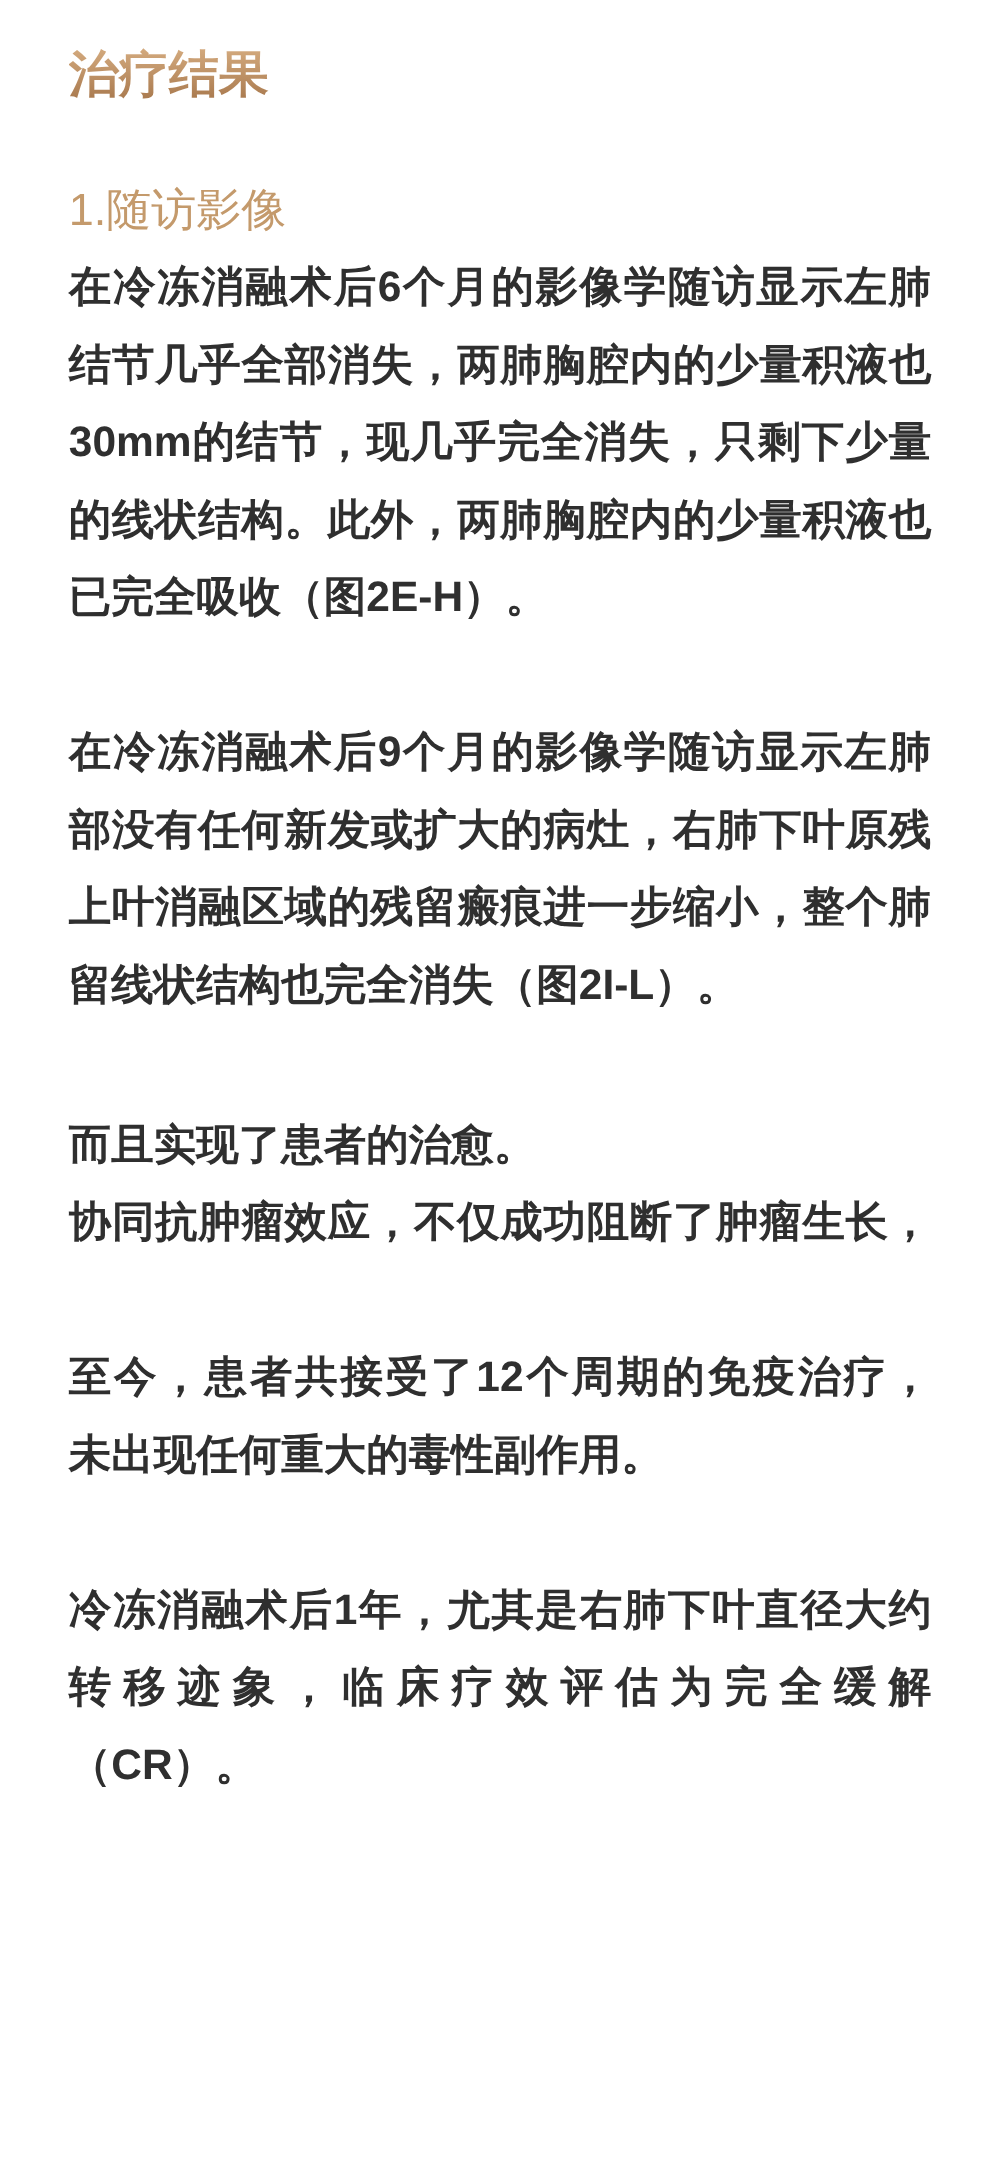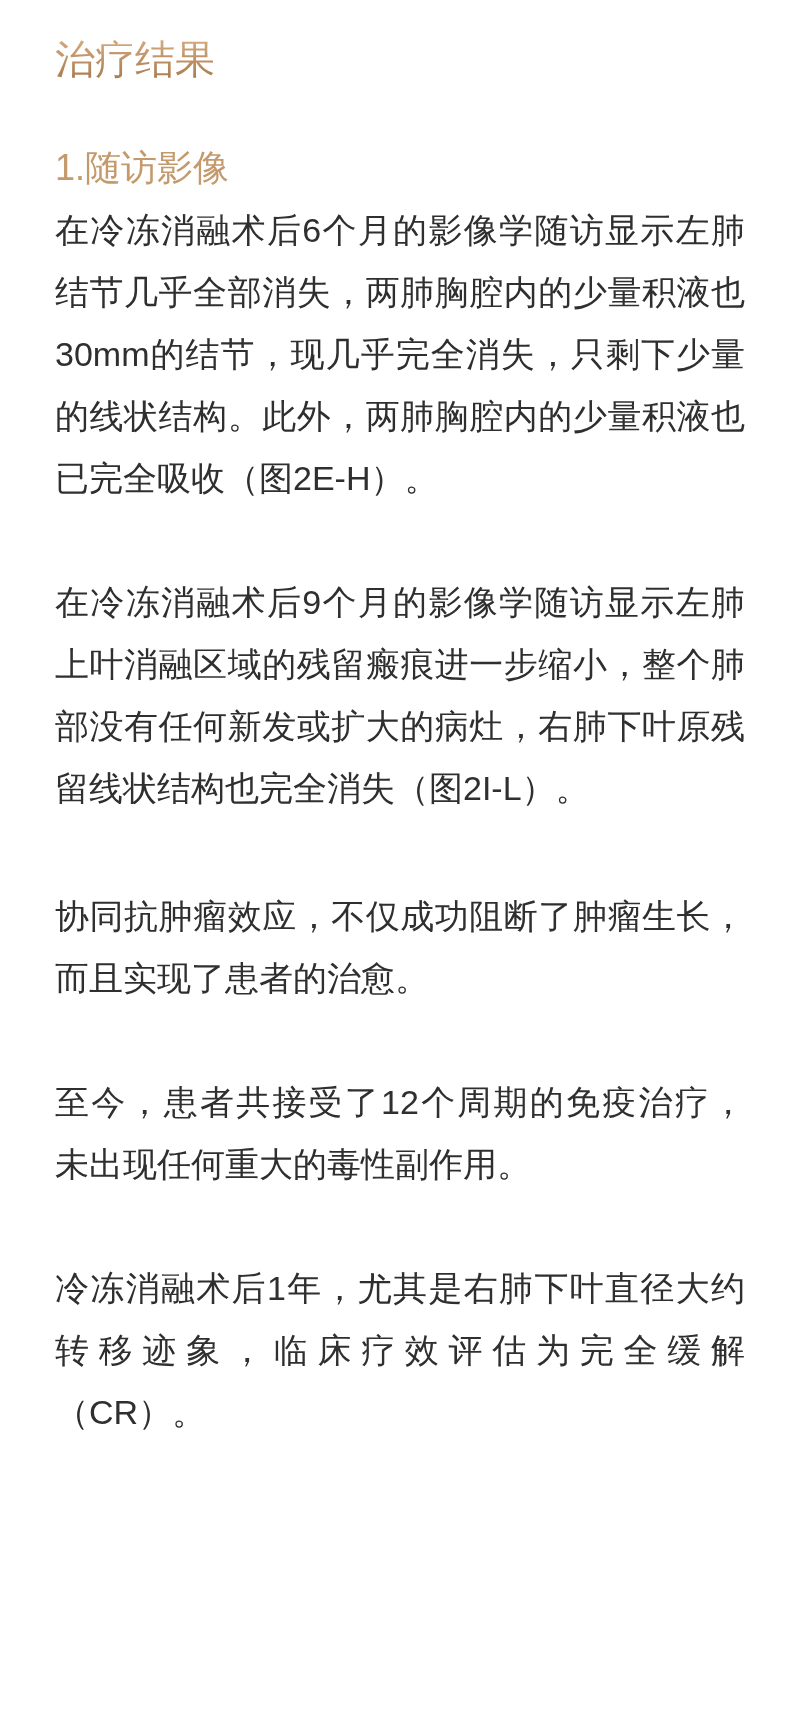--- a/index.html
+++ b/index.html
@@ -16,41 +16,41 @@
   .page {
     box-sizing: border-box;
     width: 800px;
     padding: 36px 55px 0 55px;
   }
   .title {
     margin: 0 0 62px 0;
     font-family: "Liberation Serif", serif;
     font-size: 40px;
     line-height: 48px;
-    font-weight: 400;
+    font-weight: 700;
     color: var(--title-fallback, #b98a5c);
     background: linear-gradient(180deg, var(--title-grad-top, #d6ad81) 0%, var(--title-grad-bottom, #a5754a) 100%);
     -webkit-background-clip: text;
     background-clip: text;
     -webkit-text-fill-color: transparent;
   }
   .section { margin: 0; }
   .section ~ .section { margin-top: 66px; }
   .section-heading {
     margin: 0 0 9px 0;
     font-size: 36px;
     line-height: 44px;
     font-weight: 400;
     color: var(--heading-color, #c49a6c);
   }
   .para {
     margin: 0 0 62px 0;
     font-size: 34px;
     line-height: 62px;
-    font-weight: 400;
+    font-weight: 700;
     color: var(--body-color, #2f2f2f);
   }
   .line {
     text-align: justify;
     text-align-last: justify;
     text-justify: inter-character;
   }
   .line.final {
     text-align-last: left;
   }
@@ -65,29 +65,29 @@
         <h2 class="section-heading">1.随访影像</h2>
         <div class="para">
           <div class="line">在冷冻消融术后6个月的影像学随访显示左肺</div>
           <div class="line">结节几乎全部消失，两肺胸腔内的少量积液也</div>
           <div class="line">30mm的结节，现几乎完全消失，只剩下少量</div>
           <div class="line">的线状结构。此外，两肺胸腔内的少量积液也</div>
           <div class="line final">已完全吸收（图2E-H）。</div>
         </div>
         <div class="para">
           <div class="line">在冷冻消融术后9个月的影像学随访显示左肺</div>
+          <div class="line">部没有任何新发或扩大的病灶，右肺下叶原残</div>
           <div class="line">上叶消融区域的残留瘢痕进一步缩小，整个肺</div>
-          <div class="line">部没有任何新发或扩大的病灶，右肺下叶原残</div>
           <div class="line final">留线状结构也完全消失（图2I-L）。</div>
         </div>
       </section>
       <section class="section">
         <div class="para">
+          <div class="line final">而且实现了患者的治愈。</div>
           <div class="line">协同抗肿瘤效应，不仅成功阻断了肿瘤生长，</div>
-          <div class="line final">而且实现了患者的治愈。</div>
         </div>
         <div class="para">
           <div class="line">至今，患者共接受了12个周期的免疫治疗，</div>
           <div class="line final">未出现任何重大的毒性副作用。</div>
         </div>
         <div class="para">
           <div class="line">冷冻消融术后1年，尤其是右肺下叶直径大约</div>
           <div class="line">转移迹象，临床疗效评估为完全缓解</div>
           <div class="line final">（CR）。</div>
         </div>

